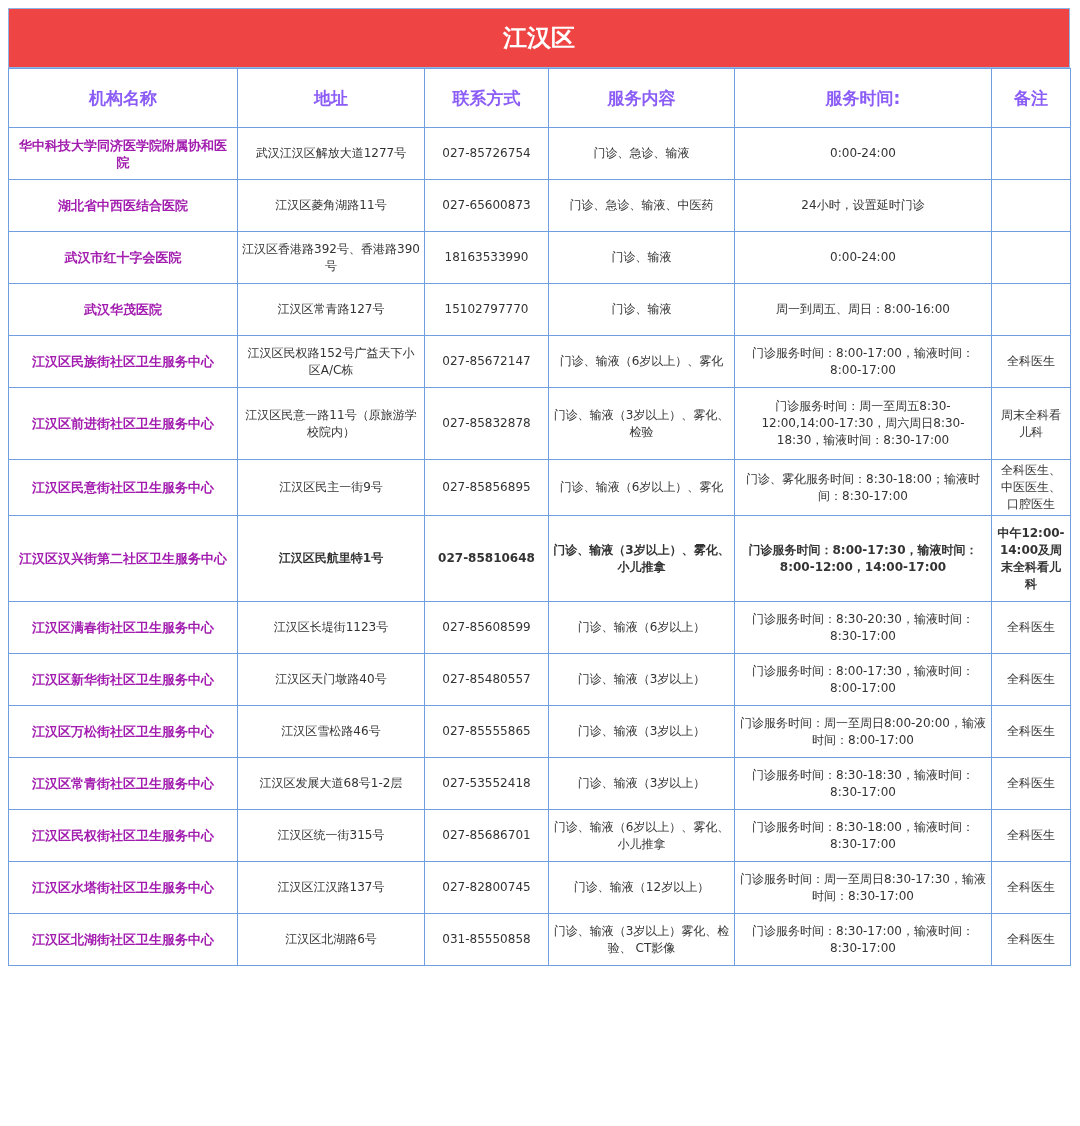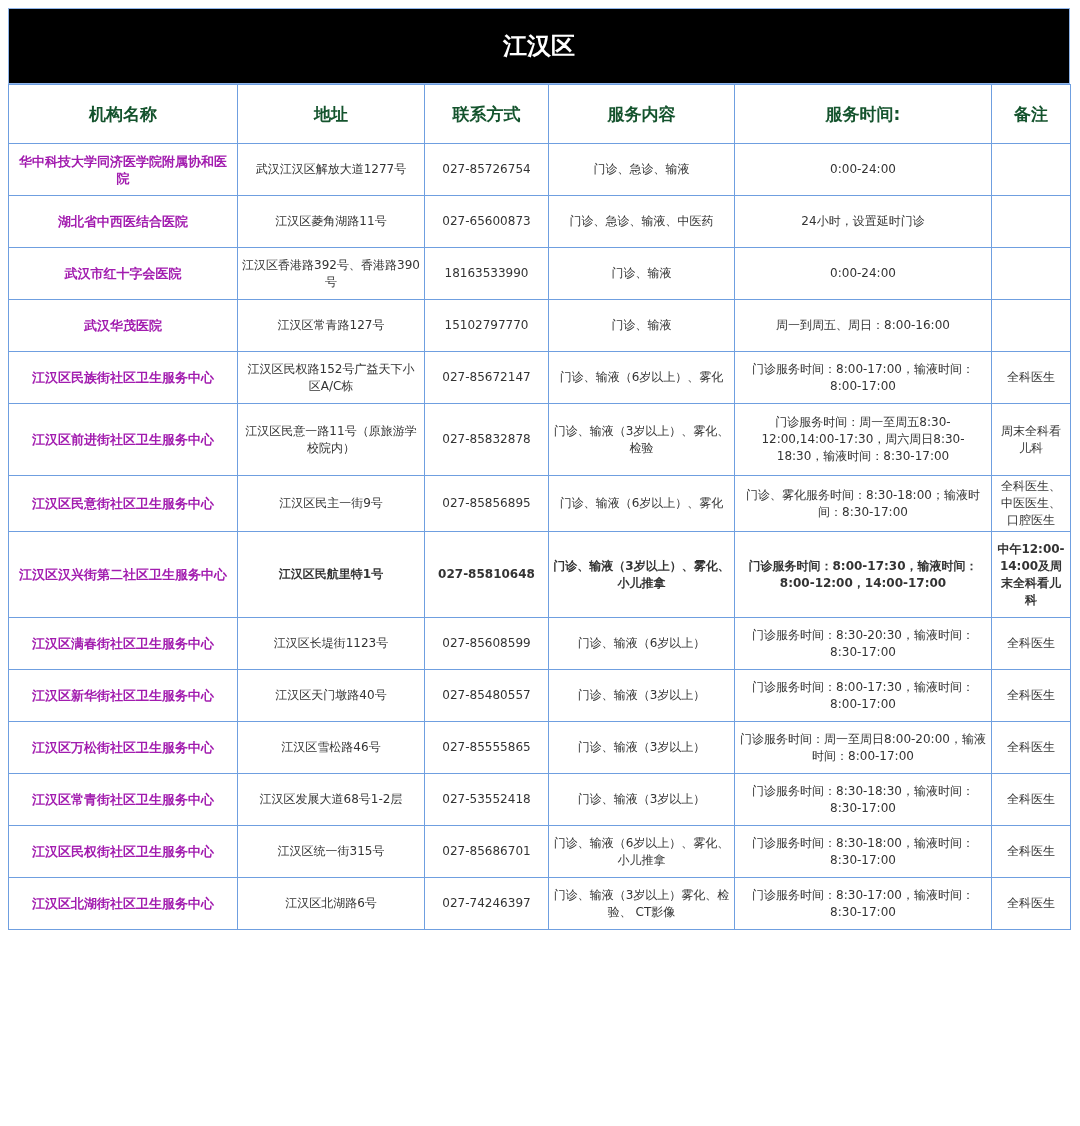--- a/index.html
+++ b/index.html
@@ -1,26 +1,26 @@
 <!DOCTYPE html>
 <html><head>
 <meta charset="utf-8">
 <style>
   html, body { margin: 0; padding: 0; background: #ffffff; }
   body { width: 1080px; height: 1126px; position: relative; overflow: hidden;
          font-family: "DejaVu Sans", "Liberation Sans", sans-serif; }
   .wrap { position: absolute; left: 8px; top: 8px; width: 1062px; }
-  .title-bar { height: 76px; background: #000000; color: #ffffff;
+  .title-bar { height: 60px; background: #ef4444; color: #ffffff;
                display: flex; align-items: center; justify-content: center;
                font-size: 24px; font-weight: bold; border: 1px solid #8fb4e8;
                box-sizing: border-box; }
   table { border-collapse: collapse; width: 1062px; table-layout: fixed; }
   th, td { border: 1px solid #6f9fe0; text-align: center; vertical-align: middle;
            padding: 2px 4px; box-sizing: border-box; }
-  th { height: 59px; color: #14532d; font-size: 17px; font-weight: bold; }
+  th { height: 59px; color: #8b5cf6; font-size: 17px; font-weight: bold; }
   td { font-size: 12px; color: #333333; line-height: 17px; }
   td.name { font-weight: bold; font-size: 13px; color: #a21caf; }
   tr.h52 td { height: 52px; }
   tr.h72 td { height: 72px; }
   tr.h86 td { height: 86px; font-weight: bold; }
 </style>
 </head>
 <body>
 
 <div class="wrap">
@@ -143,22 +143,30 @@
         </tr>
         <tr class="h52">
           <td class="name">江汉区民权街社区卫生服务中心</td>
           <td>江汉区统一街315号</td>
           <td>027-85686701</td>
           <td>门诊、输液（6岁以上）、雾化、小儿推拿</td>
           <td>门诊服务时间：8:30-18:00，输液时间：8:30-17:00</td>
           <td>全科医生</td>
         </tr>
         <tr class="h52">
+          <td class="name">江汉区水塔街社区卫生服务中心</td>
+          <td>江汉区江汉路137号</td>
+          <td>027-82800745</td>
+          <td>门诊、输液（12岁以上）</td>
+          <td>门诊服务时间：周一至周日8:30-17:30，输液时间：8:30-17:00</td>
+          <td>全科医生</td>
+        </tr>
+        <tr class="h52">
           <td class="name">江汉区北湖街社区卫生服务中心</td>
           <td>江汉区北湖路6号</td>
-          <td>027-74246397</td>
+          <td>031-85550858</td>
           <td>门诊、输液（3岁以上）雾化、检验、 CT影像</td>
           <td>门诊服务时间：8:30-17:00，输液时间：8:30-17:00</td>
           <td>全科医生</td>
         </tr>
       </tbody>
   </table>
 </div>
 
 </body></html>

